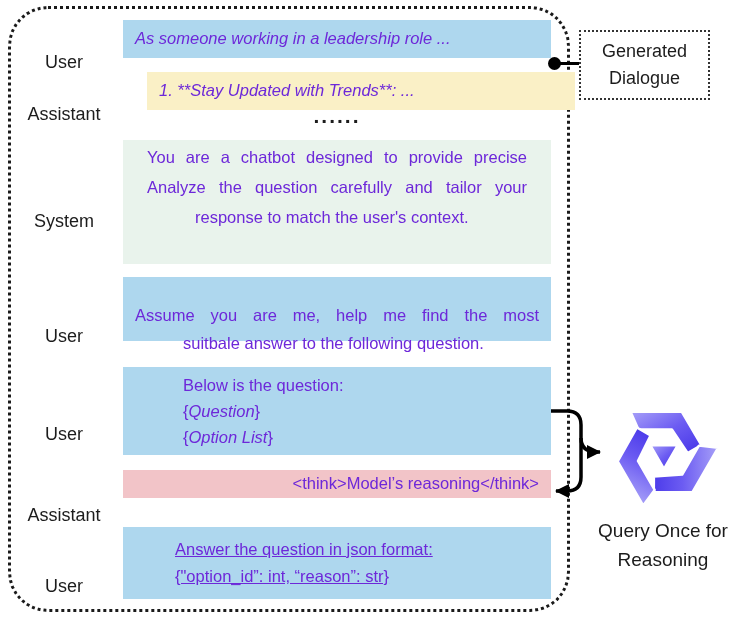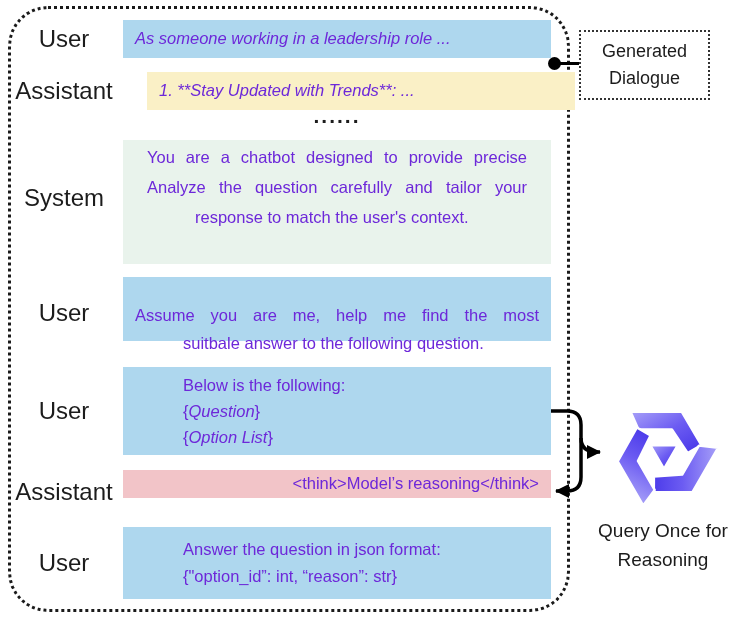--- a/index.html
+++ b/index.html
@@ -4,41 +4,41 @@
 <style>
   html,body{margin:0;padding:0;background:#ffffff;}
   body{width:748px;height:622px;overflow:hidden;font-family:"Liberation Sans",sans-serif;color:#1c1c1c;position:relative;}
   .page{position:absolute;inset:0;}
   .container-border{
     position:absolute;left:8px;top:6px;width:562px;height:606px;
     border:3px dotted #1a1a1a;border-radius:40px;box-sizing:border-box;background:#fff;
   }
   .role-label{
     position:absolute;left:14px;width:100px;text-align:center;
-    font-size:24px;transform:translateY(-50%);white-space:nowrap;
+    font-size:18px;transform:translateY(-50%);white-space:nowrap;margin-top:23px;
   }
   .bubble{
     position:absolute;left:123px;width:428px;box-sizing:border-box;
     font-size:16.5px;line-height:1.45;color:#6d28d9;
   }
   .b-user{background:#aed7ee;}
   .b-assistant{background:#faf0c6;margin-left:24px;}
   .b-system{background:#e9f3ec;}
   .b-think{background:#f2c4c8;}
   .single{display:flex;align-items:center;padding:0 12px;}
   .it{font-style:italic;}
   .jline{display:block;text-align:justify;text-align-last:justify;}
   .line{display:block;margin-left:48px;}
   .b3{top:140px;height:124px;padding:2px 24px;}
   .b3 .jline,.b3 .line{line-height:30px;}
   .b4{top:277px;height:64px;padding:24px 12px;}
   .b4 .jline,.b4 .line{line-height:28px;}
   .b5{top:367px;height:88px;padding:5px 12px;}
   .b5 .line{line-height:26px;}
-  .b7{top:527px;height:72px;padding:9px 12px;}
+  .b7{top:527px;height:72px;padding:9px 4px;text-decoration:underline;}
   .b7 .line{line-height:27px;}
   .b1{top:20px;height:38px;}
   .b2{top:72px;height:38px;}
   .b6{top:470px;height:28px;justify-content:flex-end;}
   .ellipsis{
     position:absolute;left:123px;width:428px;top:106px;height:20px;
     text-align:center;font-weight:bold;font-size:21px;letter-spacing:2px;line-height:20px;
   }
   .gen-box{
     position:absolute;left:579px;top:30px;width:131px;height:70px;
@@ -86,21 +86,21 @@
     <span class="jline">Analyze the question carefully and tailor your</span>
     <span class="line">response to match the user's context.</span>
   </div>
 
   <div class="bubble b-user b4">
     <span class="jline">Assume you are me, help me find the most</span>
     <span class="line">suitbale answer to the following question.</span>
   </div>
 
   <div class="bubble b-user b5">
-    <span class="line">Below is the following:</span>
+    <span class="line">Below is the question:</span>
     <span class="line"><span>{</span><span class="it">Question</span><span>}</span></span>
     <span class="line"><span>{</span><span class="it">Option List</span><span>}</span></span>
   </div>
 
   <div class="bubble b-think b6 single">
     <span>&lt;think&gt;Model’s reasoning&lt;/think&gt;</span>
   </div>
 
   <div class="bubble b-user b7">
     <span class="line">Answer the question in json format:</span>

